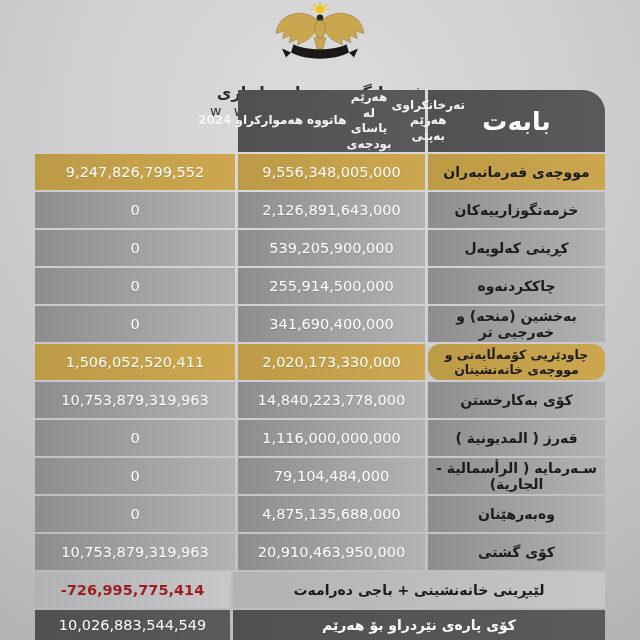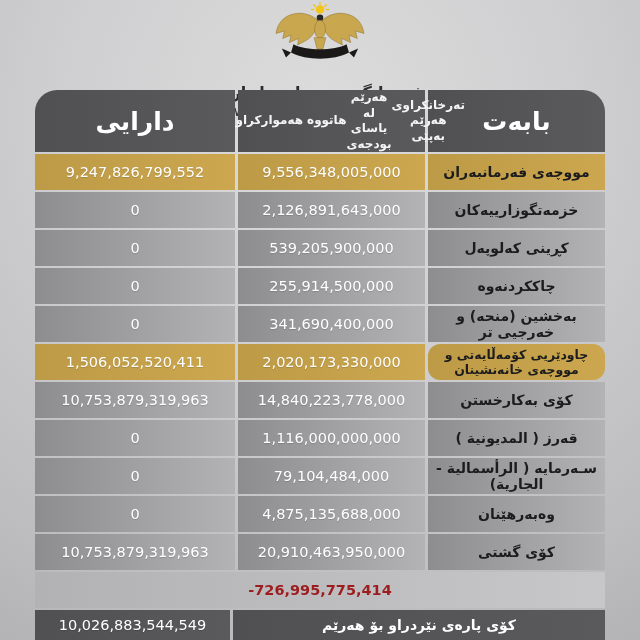--- a/index.html
+++ b/index.html
@@ -82,21 +82,20 @@
       <div class="cell c-label dark hdr-big">بابەت</div>
       <div class="cell c-mid dark hdr-mid">
         <div>تەرخانکراوی هەرێم بەپێی</div>
         <div>هەرێم لە یاسای بودجەی</div>
         <div class="l3">
           <span>2024</span>
           <span>هەموارکراو</span>
           <span>هاتووە</span>
         </div>
       </div>
-      <div class="cell c-fin dark hdr-big">دارایی</div>
     </div>
 
     <div class="trow">
       <div class="cell c-label gold lbl">مووچەی فەرمانبەران</div>
       <div class="cell c-mid gold num">9,556,348,005,000</div>
       <div class="cell c-fin gold num">9,247,826,799,552</div>
     </div>
 
     <div class="trow">
       <div class="cell c-label gray lbl">خزمەتگوزارییەکان</div>
@@ -152,20 +151,21 @@
       <div class="cell c-fin gray num">0</div>
     </div>
 
     <div class="trow">
       <div class="cell c-label gray lbl">کۆی گشتی</div>
       <div class="cell c-mid gray num">20,910,463,950,000</div>
       <div class="cell c-fin gray num">10,753,879,319,963</div>
     </div>
 
     <div class="trow">
+      <div class="cell c-merged light lbl">لێبڕینی خانەنشینی + باجی دەرامەت</div>
       <div class="cell c-fin light num red">-726,995,775,414</div>
     </div>
 
     <div class="trow last">
       <div class="cell c-merged dark lbl white">کۆی پارەی نێردراو بۆ هەرێم</div>
       <div class="cell c-fin dark num">10,026,883,544,549</div>
     </div>
 
   </div>
 </div>

